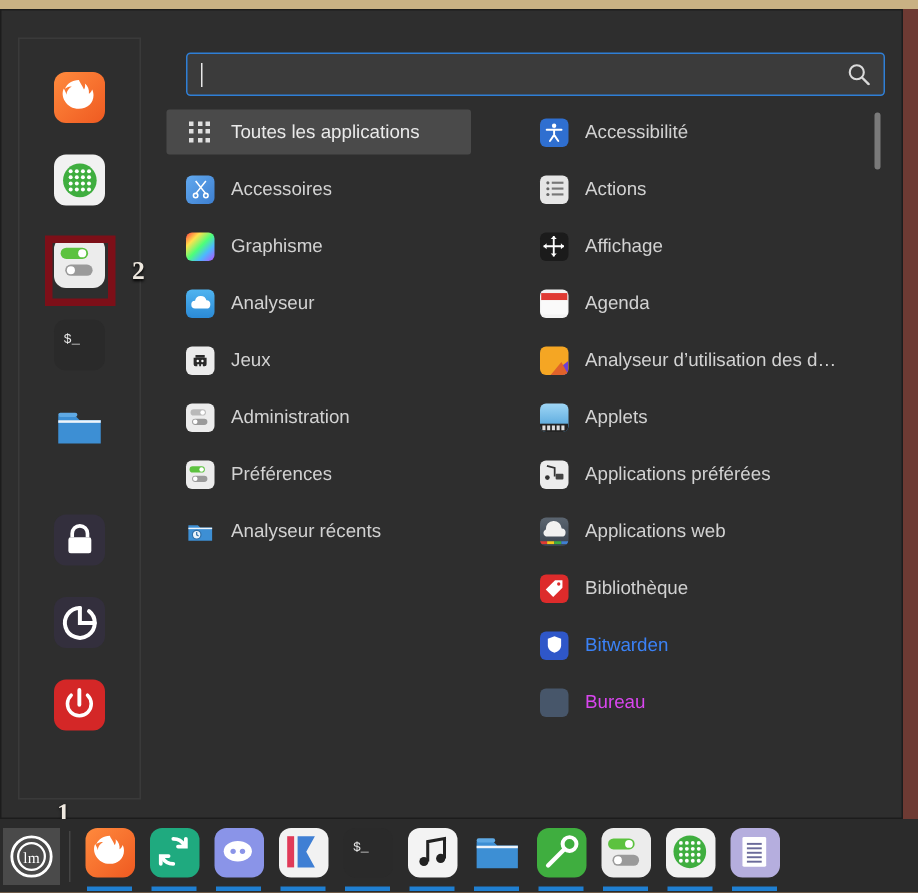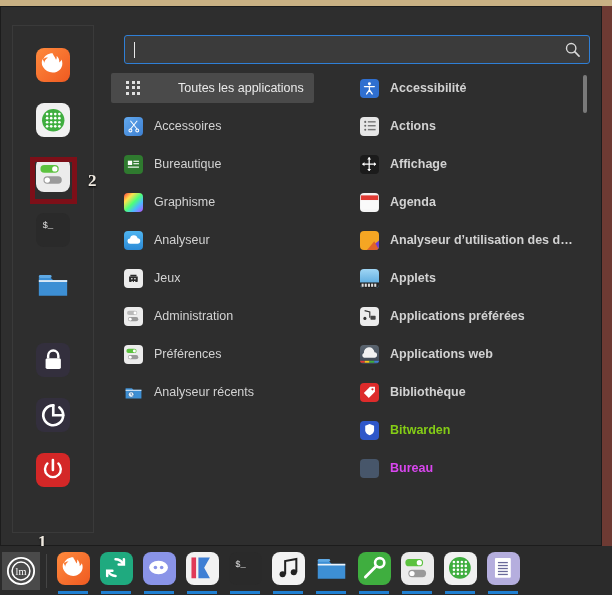--- a/index.html
+++ b/index.html
@@ -132,43 +132,43 @@
     height: 460px;
   }
   .cat-cols {
     display: flex;
     height: 100%;
   }
   .cat-col {
     width: 230px;
     position: relative;
   }
-  .cat-col.right { margin-left: 6px; font-weight: bold; }
+  .cat-col.right { margin-left: 6px; }
 
   .cat-item {
     display: flex;
     align-items: center;
     height: 30px;
     padding-left: 13px;
     gap: 11px;
     border-radius: 2px;
     margin-bottom: 8px;
   }
   .cat-item.selected {
     background: #4a4a4a;
     width: 190px;
   }
   .cat-label {
     color: #d2d2d2;
     font-size: 12.5px;
     white-space: nowrap;
     overflow: hidden;
   }
-  .cat-item.selected .cat-label { color: #eaeaea; margin-left: 24px; }
-  .cat-item.fade1 .cat-label { color: #84cc16; }
+  .cat-item.selected .cat-label { color: #eaeaea; }
+  .cat-item.fade1 .cat-label { color: #3b82f6; }
   .cat-item.fade2 .cat-label { color: #d946ef; }
 
   .cat-ico {
     width: 19px; height: 19px;
     border-radius: 4px;
     flex: 0 0 19px;
     display: flex; align-items: center; justify-content: center;
     overflow: hidden;
     position: relative;
   }
@@ -370,31 +370,20 @@
               <span class="cat-ico" style="background: linear-gradient(135deg, rgb(98, 169, 239), rgb(61, 127, 208));">
                 <svg width="13.68" height="13.68" viewBox="0 0 24 24">
            <path d="M6 3l12 15M18 3L6 18" stroke="#fff" stroke-width="1.8" fill="none"></path>
            <circle cx="6" cy="20" r="2.6" fill="none" stroke="#fff" stroke-width="1.8"></circle>
            <circle cx="18" cy="20" r="2.6" fill="none" stroke="#fff" stroke-width="1.8"></circle>
          </svg>
               </span>
               <span class="cat-label">Accessoires</span>
             </div>
             <div class="cat-item">
-              <span class="cat-ico" style="background: rgb(47, 122, 47);">
-                <svg width="14.82" height="14.82" viewBox="0 0 24 24">
-           <rect x="3" y="6" width="7" height="7" fill="#ffffff"></rect>
-           <rect x="12" y="6" width="9" height="1.8" fill="#ffffff"></rect>
-           <rect x="12" y="10" width="9" height="1.8" fill="#ffffff"></rect>
-           <rect x="3" y="15.5" width="18" height="1.8" fill="#ffffff"></rect>
-         </svg>
-              </span>
-              <span class="cat-label">Bureautique</span>
-            </div>
-            <div class="cat-item">
               <span class="cat-ico" style="background: linear-gradient(135deg, rgb(255, 59, 59), rgb(255, 225, 77) 25%, rgb(77, 255, 122) 50%, rgb(77, 184, 255) 72%, rgb(184, 77, 255));"></span>
               <span class="cat-label">Graphisme</span>
             </div>
             <div class="cat-item">
               <span class="cat-ico" style="background: linear-gradient(rgb(79, 180, 240), rgb(43, 138, 214));">
                 <svg width="15.579999999999998" height="15.579999999999998" viewBox="0 0 24 24">
            <path d="M6.5 18h11a4.2 4.2 0 00.4-8.4A6 6 0 006.2 10 4 4 0 006.5 18z" fill="#ffffff"></path>
          </svg>
               </span>
               <span class="cat-label">Analyseur</span>

